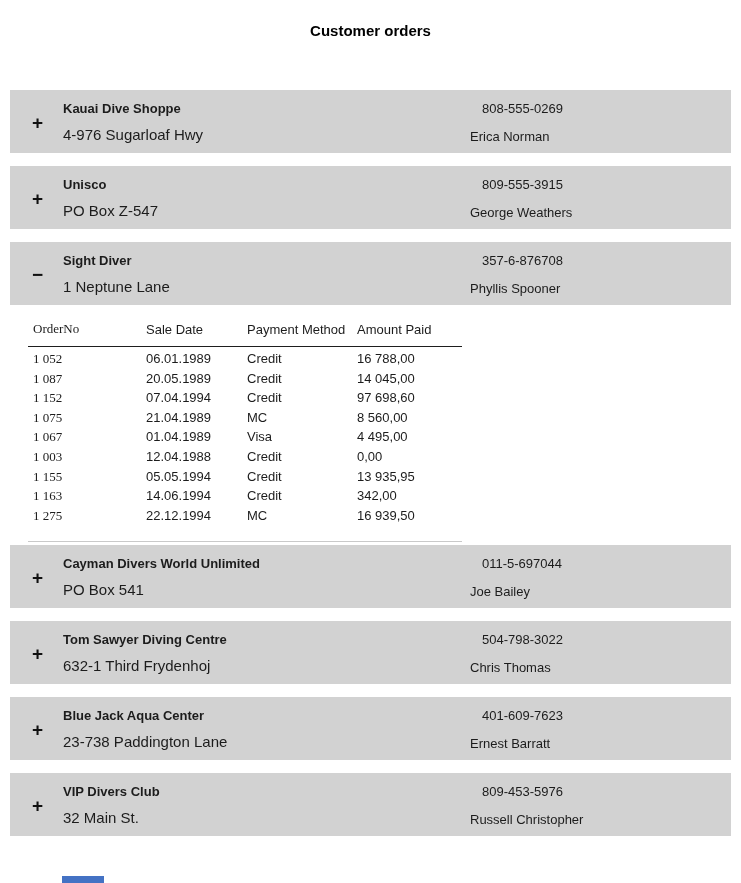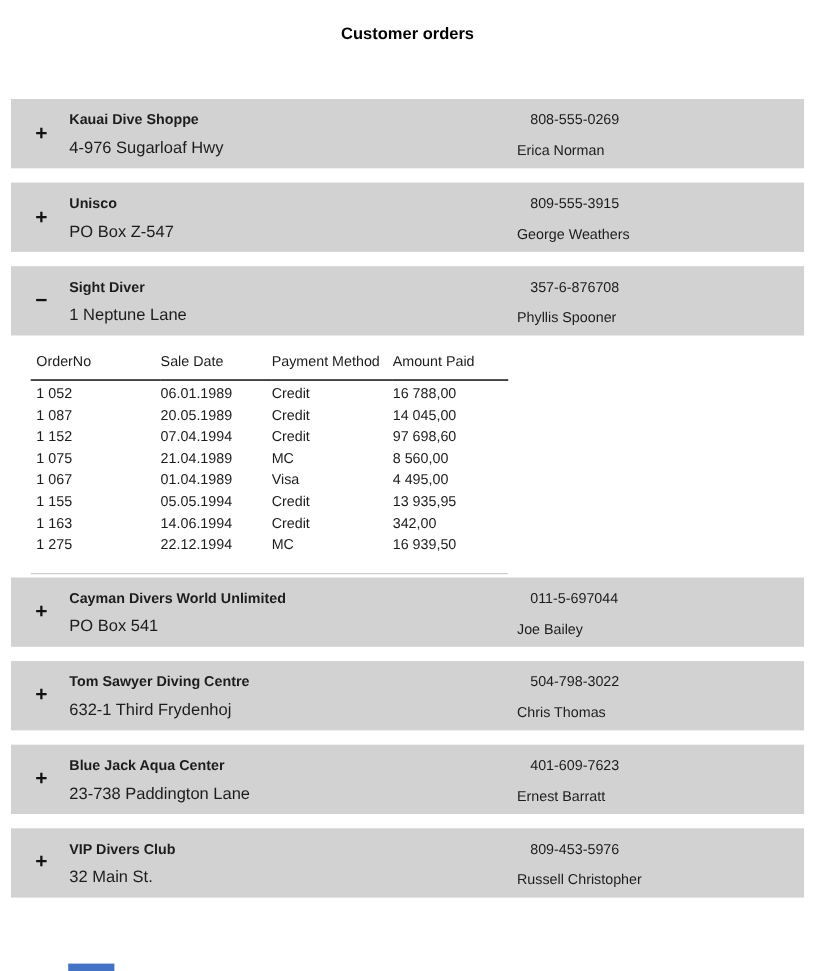--- a/index.html
+++ b/index.html
@@ -45,21 +45,21 @@
   }
   .orders-table col.c1{width:118px;}
   .orders-table col.c2{width:101px;}
   .orders-table col.c3{width:110px;}
   .orders-table col.c4{width:105px;}
   .orders-table thead th{
     text-align:left;font-weight:normal;font-size:13px;
     padding:0 0 9px 0;border-bottom:1px solid var(--header-rule);
     white-space:nowrap;
   }
-  .orders-table th:first-child,.orders-table td:first-child{padding-left:5px;}
+  .orders-table th:first-child,.orders-table td:first-child{padding-left:5px;font-family:Liberation Serif, serif;}
   .orders-table th:last-child,.orders-table td:last-child{text-align:left;padding-right:7px;}
   .orders-table tbody td{padding:0;line-height:19.6px;white-space:nowrap;}
   .orders-table tbody tr:first-child td{padding-top:2px;}
   .blue-fragment{
     position:absolute;left:62px;top:876px;width:42px;height:7px;
     background:var(--fragment-blue);
   }
 </style>
 </head>
 <body>
@@ -131,20 +131,26 @@
           <td>MC</td>
           <td>8 560,00</td>
         </tr>
         <tr>
           <td>1 067</td>
           <td>01.04.1989</td>
           <td>Visa</td>
           <td>4 495,00</td>
         </tr>
         <tr>
+          <td>1 003</td>
+          <td>12.04.1988</td>
+          <td>Credit</td>
+          <td>0,00</td>
+        </tr>
+        <tr>
           <td>1 155</td>
           <td>05.05.1994</td>
           <td>Credit</td>
           <td>13 935,95</td>
         </tr>
         <tr>
           <td>1 163</td>
           <td>14.06.1994</td>
           <td>Credit</td>
           <td>342,00</td>

